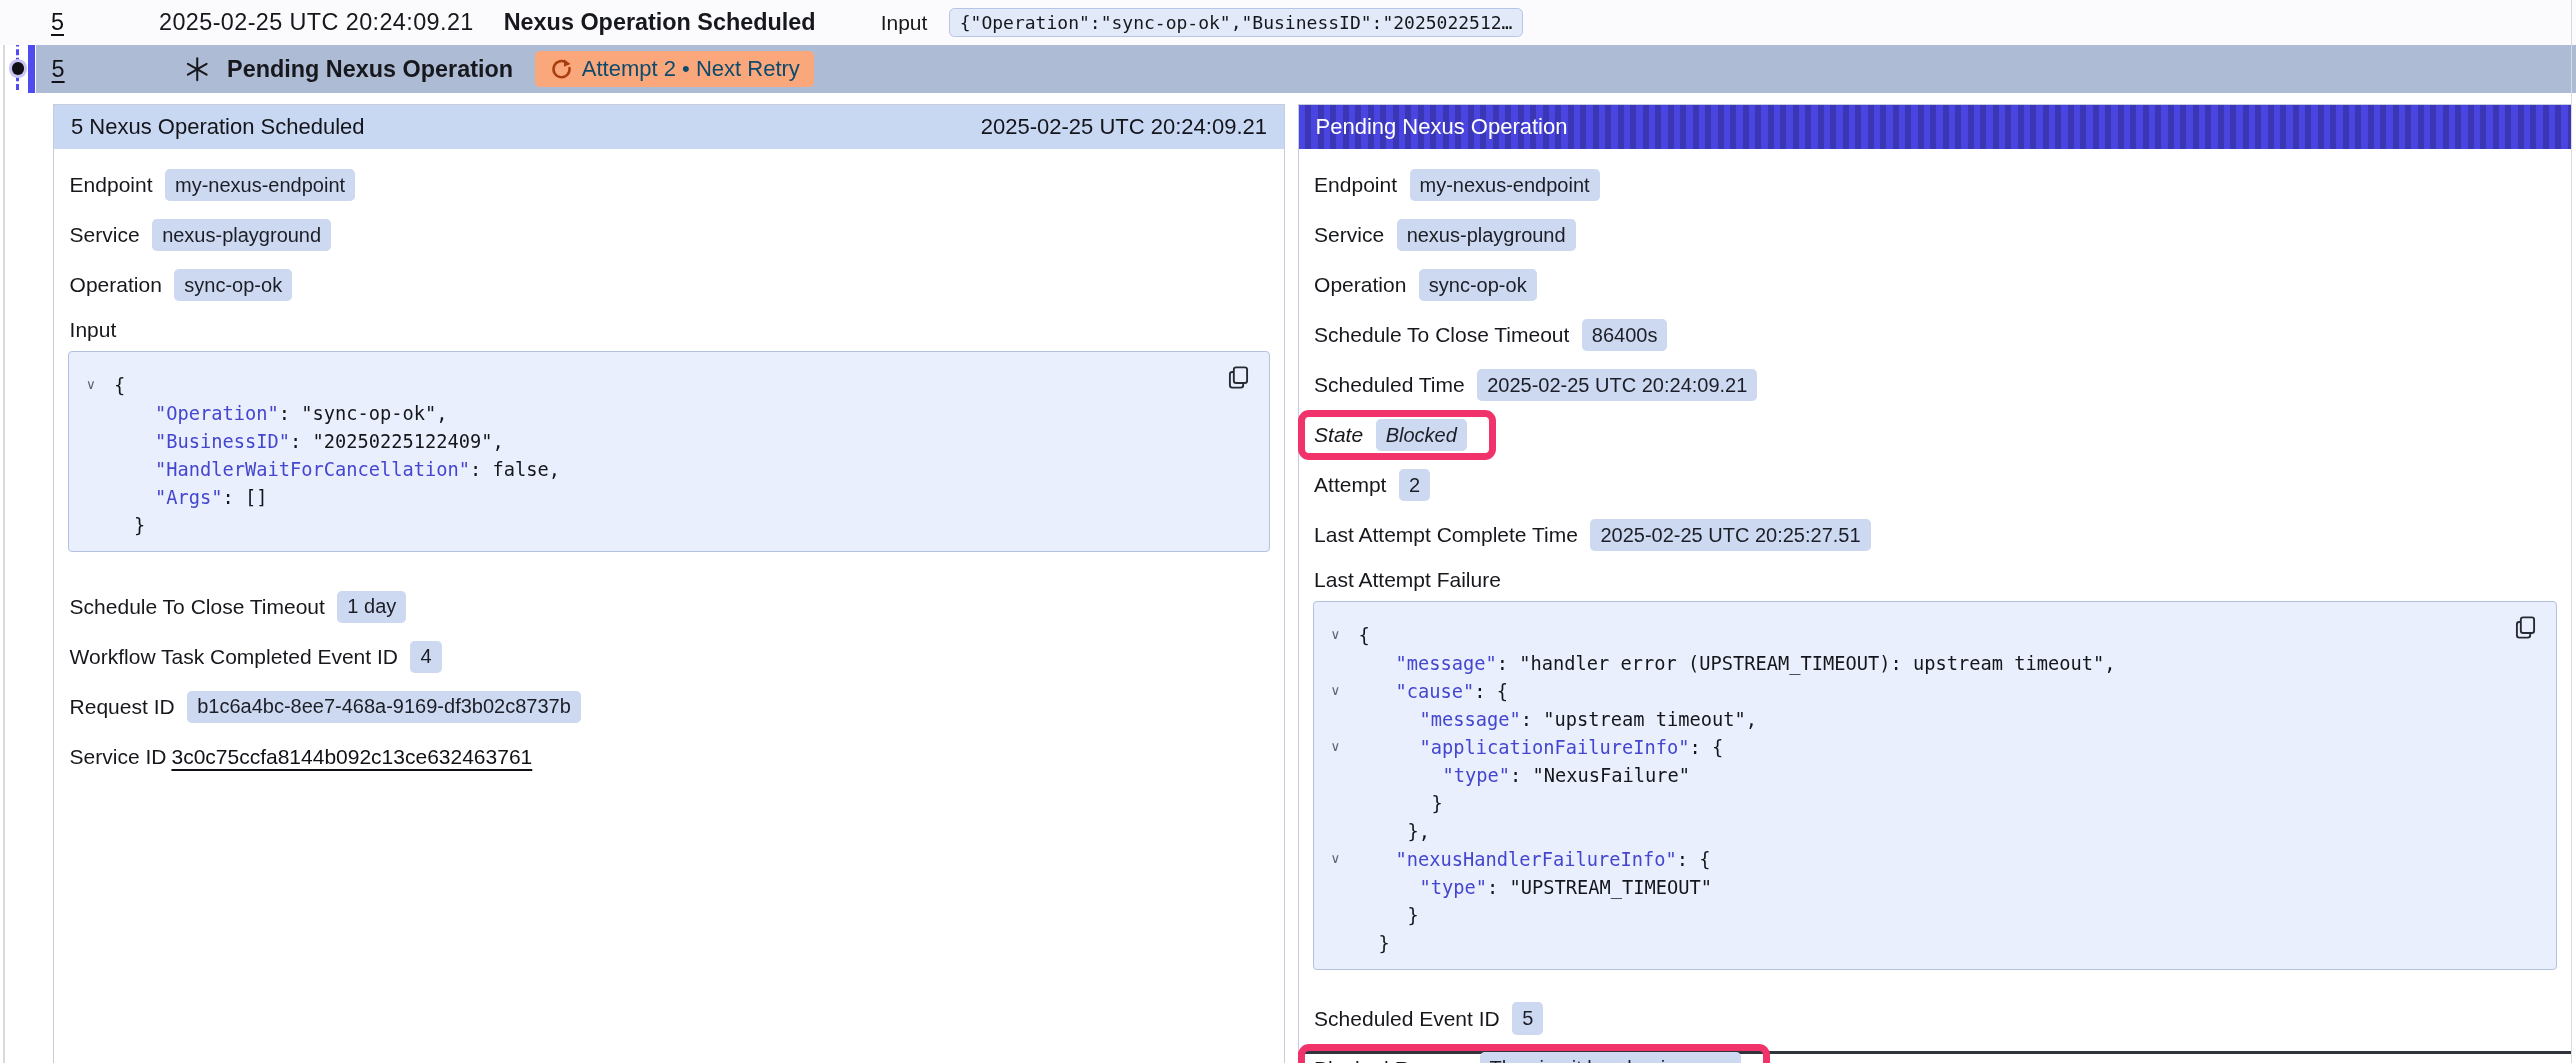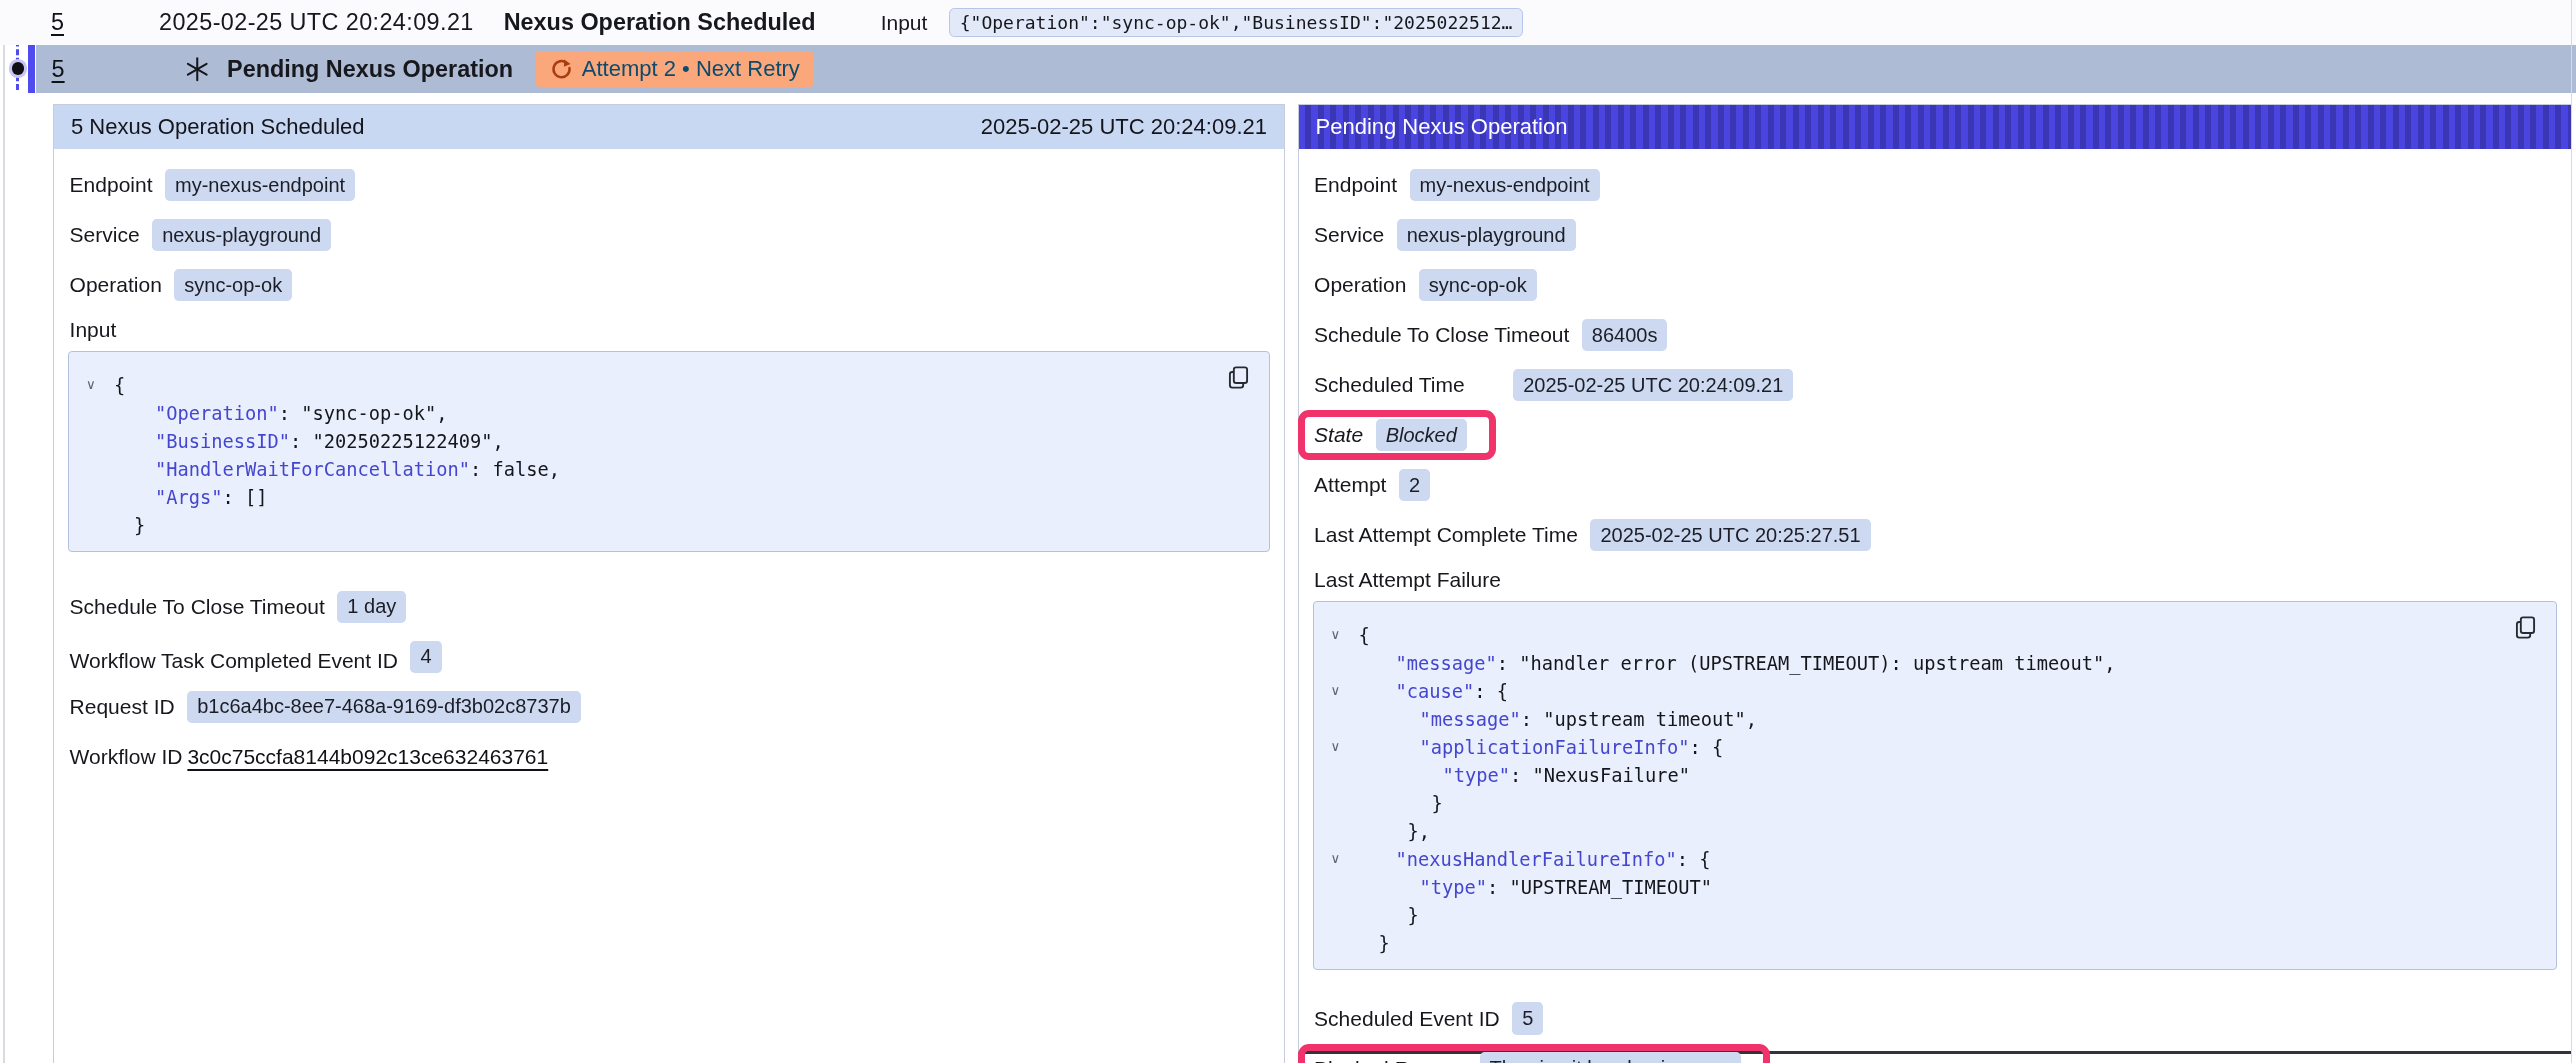--- a/index.html
+++ b/index.html
@@ -142,34 +142,34 @@
         </button>
       </div>
       <div class="fields mt24">
           <div class="field-row">
             <span class="field-inner" style="display: flex; align-items: center;">
               <span>Schedule To Close Timeout</span>
               <span class="chip">1 day</span>
             </span>
           </div>
           <div class="field-row">
-            <span class="field-inner" style="display: flex; align-items: flex-end;">
+            <span class="field-inner" style="display: flex; align-items: center;">
               <span>Workflow Task Completed Event ID</span>
               <span class="chip">4</span>
             </span>
           </div>
           <div class="field-row">
             <span class="field-inner" style="display: flex; align-items: center;">
               <span>Request ID</span>
               <span class="chip">b1c6a4bc-8ee7-468a-9169-df3b02c8737b</span>
             </span>
           </div>
           <div class="field-row">
             <span class="field-inner" style="display: flex; align-items: center;">
-              <span>Workflow ID</span>
+              <span>Service ID</span>
               <a href="#" class="link-val">3c0c75ccfa8144b092c13ce632463761</a>
             </span>
           </div>
         </div>
     </section>
 
     <section class="panel panel-right">
       <div class="panel-hd striped">
         <span>Pending Nexus Operation</span>
       </div>
@@ -192,21 +192,21 @@
               <span class="chip">sync-op-ok</span>
             </span>
           </div>
           <div class="field-row">
             <span class="field-inner" style="display: flex; align-items: center;">
               <span>Schedule To Close Timeout</span>
               <span class="chip">86400s</span>
             </span>
           </div>
           <div class="field-row">
-            <span class="field-inner" style="display: flex; align-items: center; gap: 36px;">
+            <span class="field-inner" style="display: flex; align-items: center;">
               <span>Scheduled Time</span>
               <span class="chip">2025-02-25 UTC 20:24:09.21</span>
             </span>
           </div>
           <div class="field-row">
             <span class="annotation">
               <span class="field-inner" style="display: flex; align-items: center; font-style: italic;">
                 <span>State</span>
                 <span class="chip">Blocked</span>
               </span>

